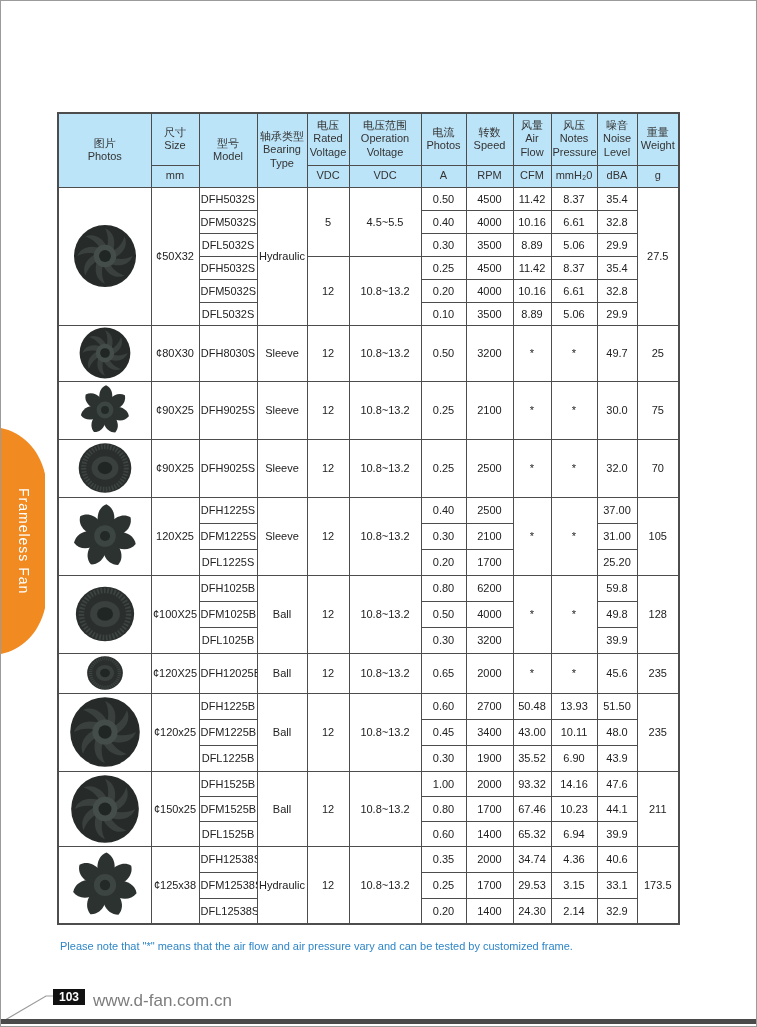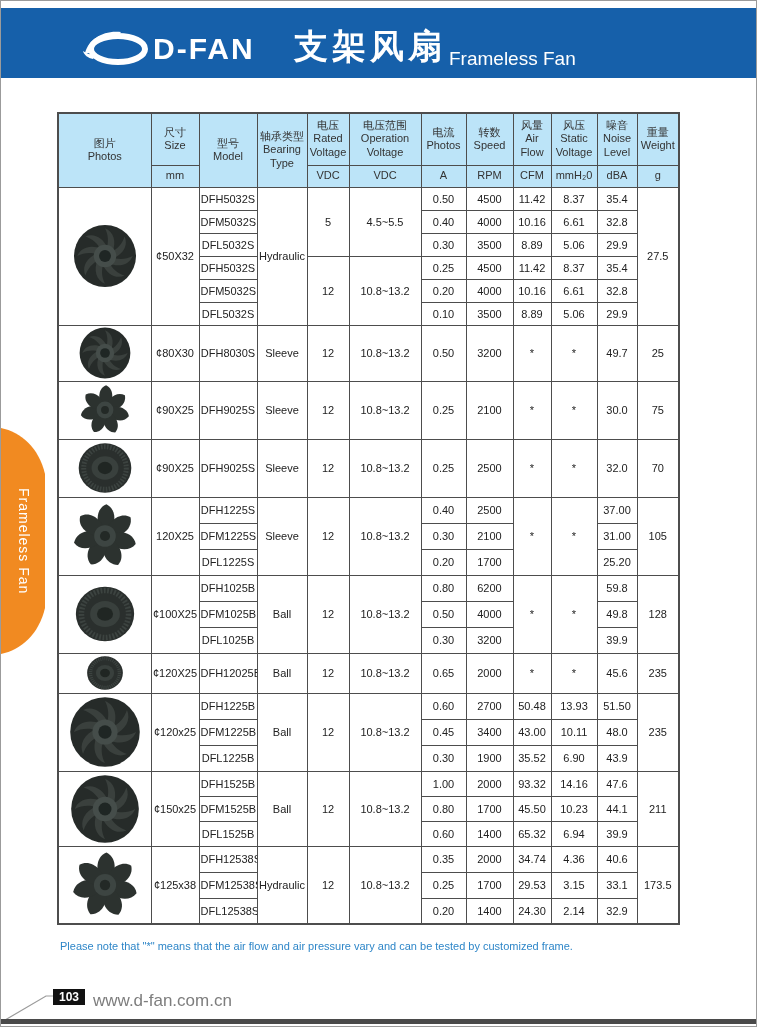--- a/index.html
+++ b/index.html
@@ -77,30 +77,20 @@
       </symbol>
       <symbol id="sym-dome" viewBox="0 0 100 100">
         <ellipse cx="50" cy="50" rx="47" ry="44" fill="#2a2f2d"></ellipse>
         <circle cx="50" cy="50" r="38" fill="none" stroke="#3c4340" stroke-width="9" stroke-dasharray="3 2.5"></circle>
         <ellipse cx="50" cy="50" rx="24" ry="21" fill="#39403d"></ellipse>
         <ellipse cx="50" cy="50" rx="13" ry="11" fill="#202623"></ellipse>
       </symbol>
     </defs>
   </svg>
 
-  <div class="topbar">
-    <svg class="logo" width="66" height="40" viewBox="0 0 66 40">
-      <ellipse cx="35" cy="20" rx="27" ry="13" fill="none" stroke="#fff" stroke-width="6"></ellipse>
-      <path d="M2 24 C6 10 20 1 38 3 L33 9 C20 9 10 14 8 24 Z" fill="#fff"></path>
-      <path d="M0 22 C1 26 5 29 10 30 L12 26 C7 26 3 24 0 22 Z" fill="#fff"></path>
-    </svg>
-    <div class="brand">D-FAN</div>
-    <div class="title-zh">支架风扇</div>
-    <div class="title-en">Frameless Fan</div>
-  </div>
 
   <div class="sidetab">
     <svg width="46" height="234" viewBox="0 0 46 234">
       <path d="M0 4 C20 8 38 24 44 50 L44 184 C38 210 20 226 0 230 Z" fill="#F18A21"></path>
     </svg>
     <span class="lbl">Frameless Fan</span>
   </div>
 
   <table class="spec">
     <colgroup>
@@ -150,21 +140,21 @@
       <td>
             <span class="zh">转数</span>
             <span class="en">Speed</span>
           </td>
       <td>
             <span class="zh">风量</span>
             <span class="en">Air Flow</span>
           </td>
       <td>
             <span class="zh">风压</span>
-            <span class="en">Static Voltage</span>
+            <span class="en">Notes Pressure</span>
           </td>
       <td>
             <span class="zh">噪音</span>
             <span class="en">Noise Level</span>
           </td>
       <td>
             <span class="zh">重量</span>
             <span class="en">Weight</span>
           </td>
     </tr>
@@ -429,21 +419,21 @@
       <td>2000</td>
       <td>93.32</td>
       <td>14.16</td>
       <td>47.6</td>
       <td rowspan="3">211</td>
     </tr>
     <tr style="height:25px">
       <td>DFM1525B</td>
       <td>0.80</td>
       <td>1700</td>
-      <td>45.50</td>
+      <td>67.46</td>
       <td>10.23</td>
       <td>44.1</td>
     </tr>
     <tr style="height:25px">
       <td>DFL1525B</td>
       <td>0.60</td>
       <td>1400</td>
       <td>65.32</td>
       <td>6.94</td>
       <td>39.9</td>

